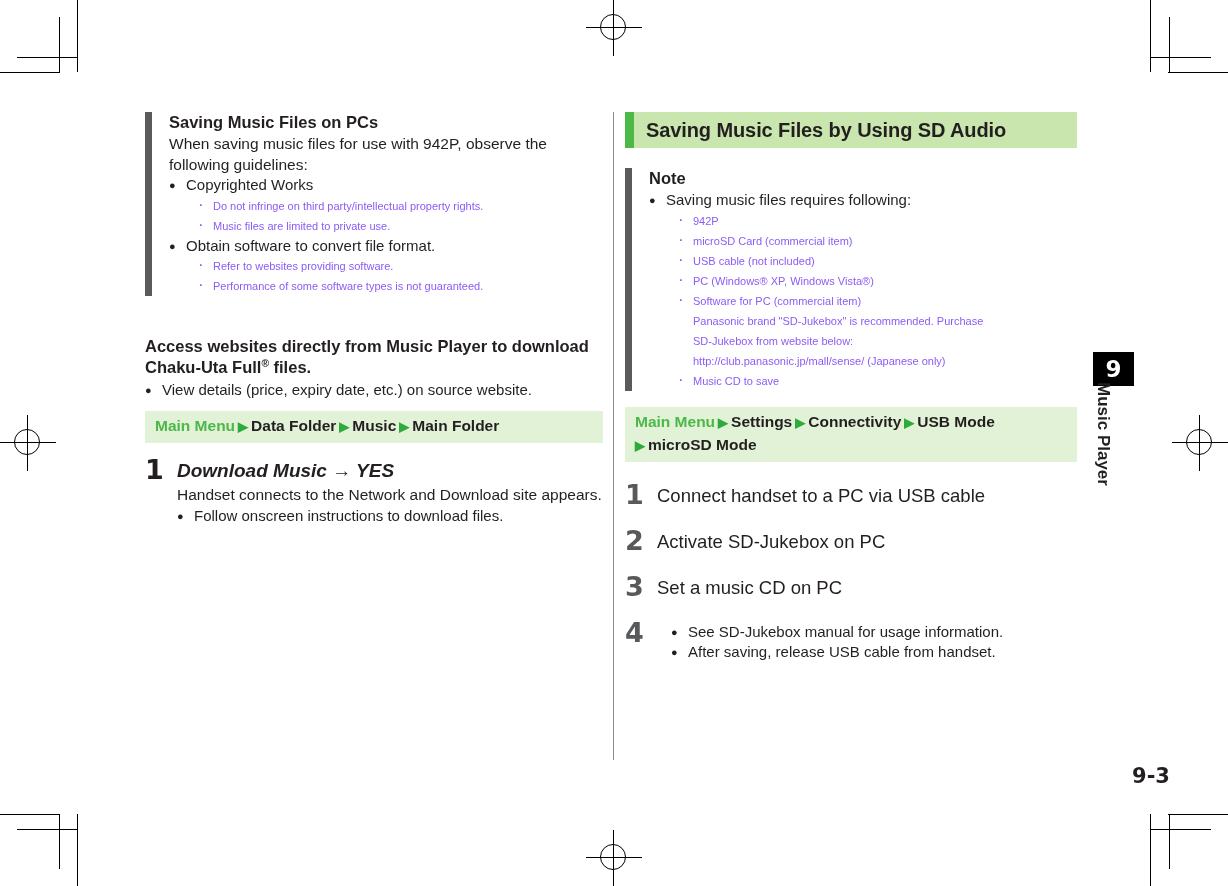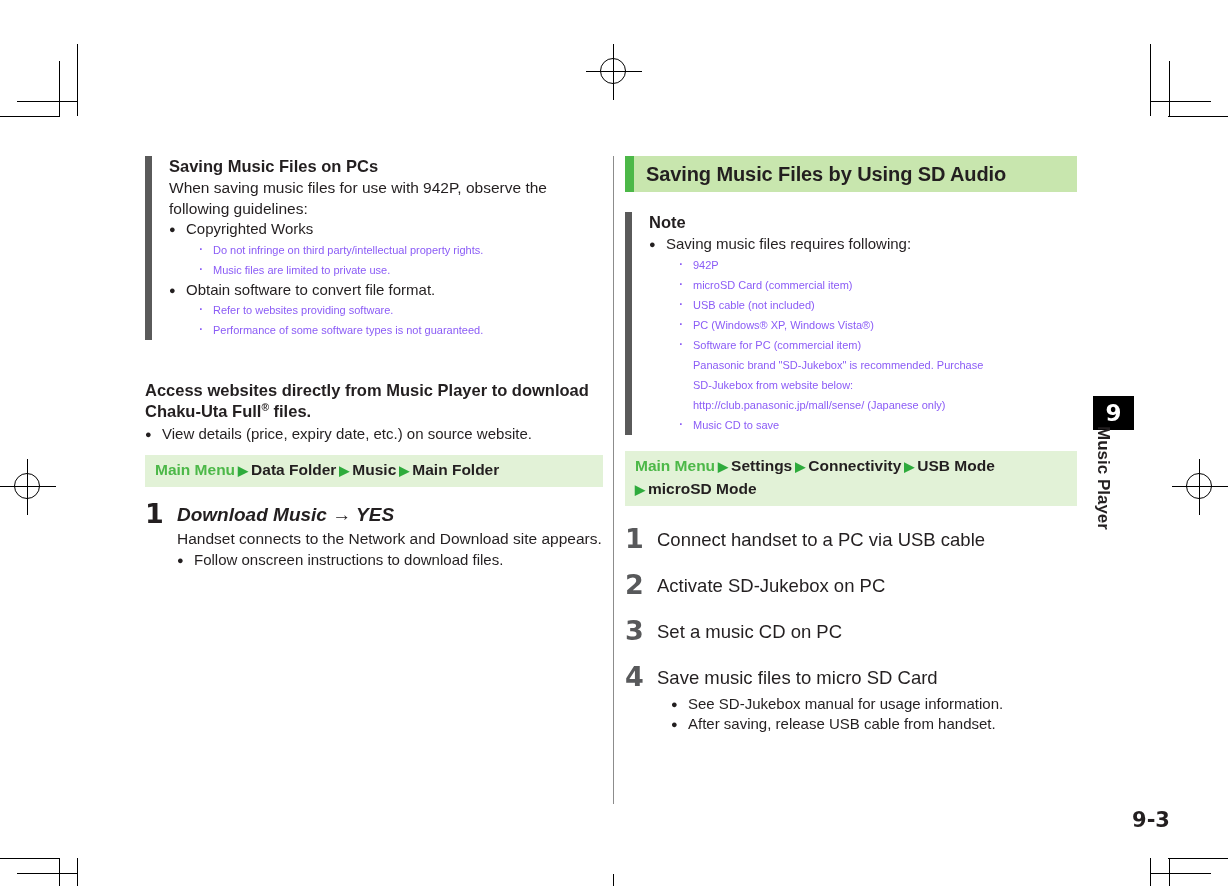--- a/index.html
+++ b/index.html
@@ -38,21 +38,21 @@
     position: absolute; left: 27px; top: 0; width: 1px; height: 56px; background: #000;
   }
   .reg .hl {
     position: absolute; top: 27px; left: 0; height: 1px; width: 56px; background: #000;
   }
 
   
   .page {
     position: absolute;
     left: 0; top: 0;
-    width: 1228px; height: 774px; margin-top: 44px;
+    width: 1228px; height: 774px;
   }
 
   .col {
     position: absolute;
     top: 112px;
   }
   .col-left  { left: 145px; width: 458px; }
   .col-right { left: 625px; width: 452px; }
 
   .col-divider {
@@ -397,21 +397,20 @@
       <div class="head">Activate SD-Jukebox on PC</div>
     </div>
 
     <div class="step dark step-r">
       <div class="num">3</div>
       <div class="head">Set a music CD on PC</div>
     </div>
 
     <div class="step dark step-r">
       <div class="num">4</div>
-      <div class="head">Save music files to micro SD Card</div>
       <ul class="bullets" style="margin-top:4px; margin-left:14px;">
         <li class="bullet">
           <span>See SD-Jukebox manual for usage information.</span>
         </li>
         <li class="bullet">
           <span>After saving, release USB cable from handset.</span>
         </li>
       </ul>
     </div>
 

